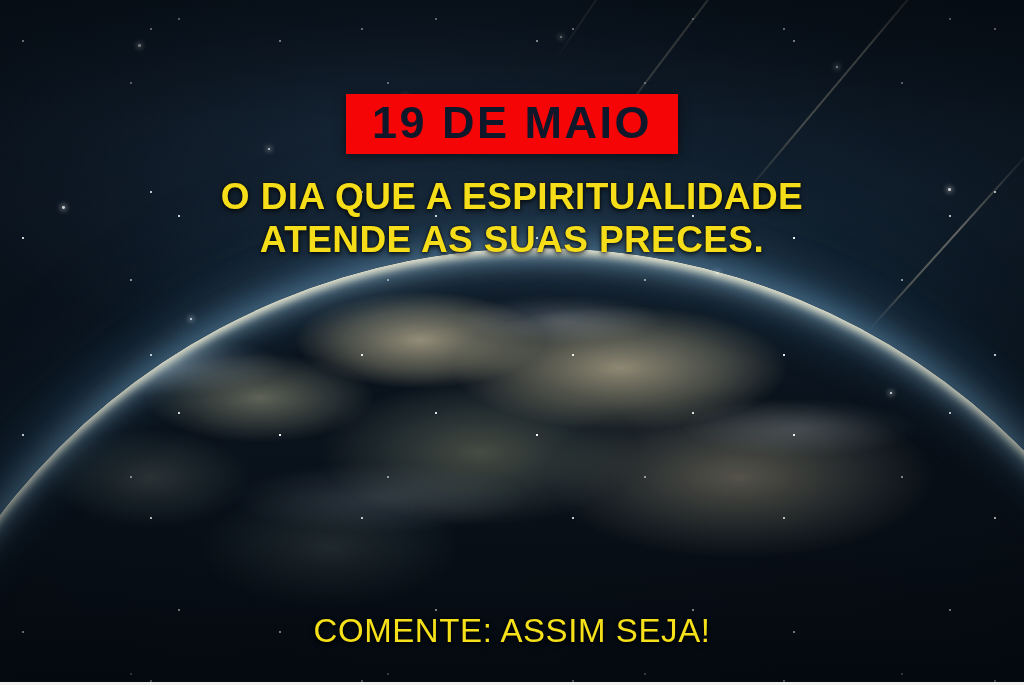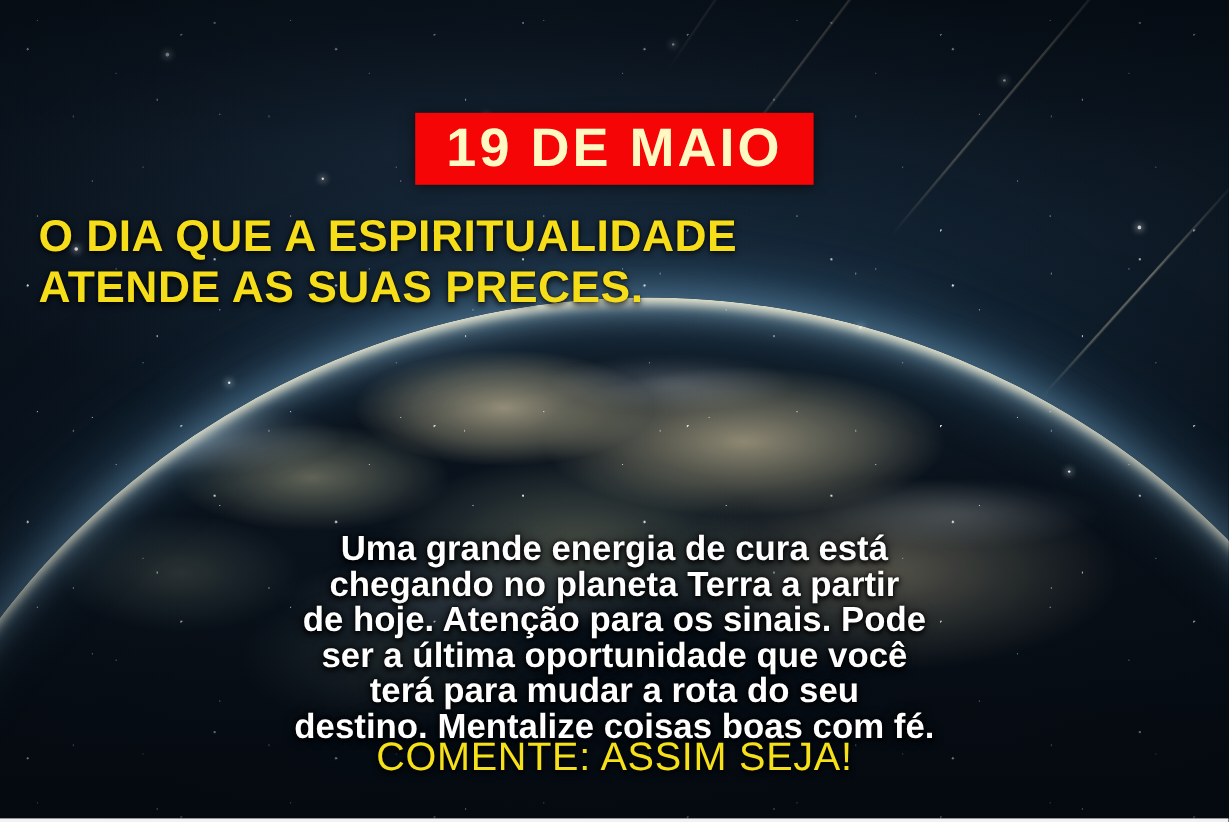--- a/index.html
+++ b/index.html
@@ -193,36 +193,37 @@
     align-items: center;
   }
 
   .date-banner {
     margin-top: 94px;
     background: #f50505;
     padding: 6px 26px 9px 26px;
     box-shadow: 0 2px 10px rgba(0,0,0,0.55);
   }
   .date-banner-text {
-    color: #fef9c3;
+    color: #0f172a;
     font-size: 45px;
     font-weight: bold;
     letter-spacing: 2.5px;
     line-height: 1.0;
     white-space: nowrap;
     font-stretch: condensed;
   }
 
   .headline {
     margin-top: 21px;
     color: #f5dd19;
     font-size: 37px;
     font-weight: bold;
     letter-spacing: 0.4px;
     line-height: 1.17;
+    text-align: center;
     text-shadow: 0 2px 5px rgba(0,0,0,0.80), 0 0 2px rgba(0,0,0,0.65);
     white-space: pre-line;
     width: 960px;
   }
 
   .body-copy {
     position: absolute;
     top: 444px;
     left: 50%;
     transform: translateX(-50%);
@@ -303,24 +304,18 @@
 
     <div class="date-banner">
       <div class="date-banner-text">19 DE MAIO</div>
     </div>
 
     <div class="headline">O DIA QUE A ESPIRITUALIDADE
 ATENDE AS SUAS PRECES.</div>
 
   </div>
 
-  <div class="body-copy">Uma grande energia de cura está
-chegando no planeta Terra a partir
-de hoje. Atenção para os sinais. Pode
-ser a última oportunidade que você
-terá para mudar a rota do seu
-destino. Mentalize coisas boas com fé.</div>
 
   <div class="cta">COMENTE: ASSIM SEJA!</div>
 
   <div class="bottom-edge"></div>
 
 </div>
 
 </body></html>

